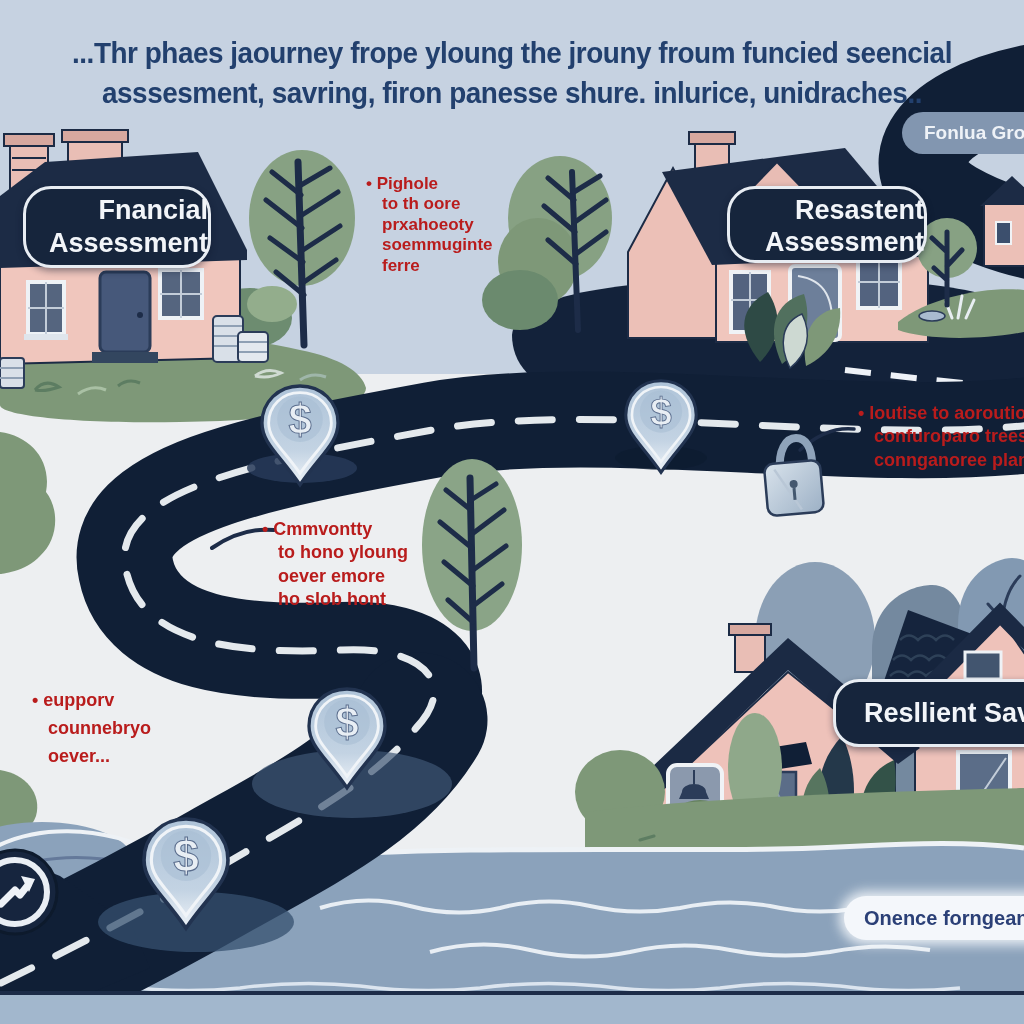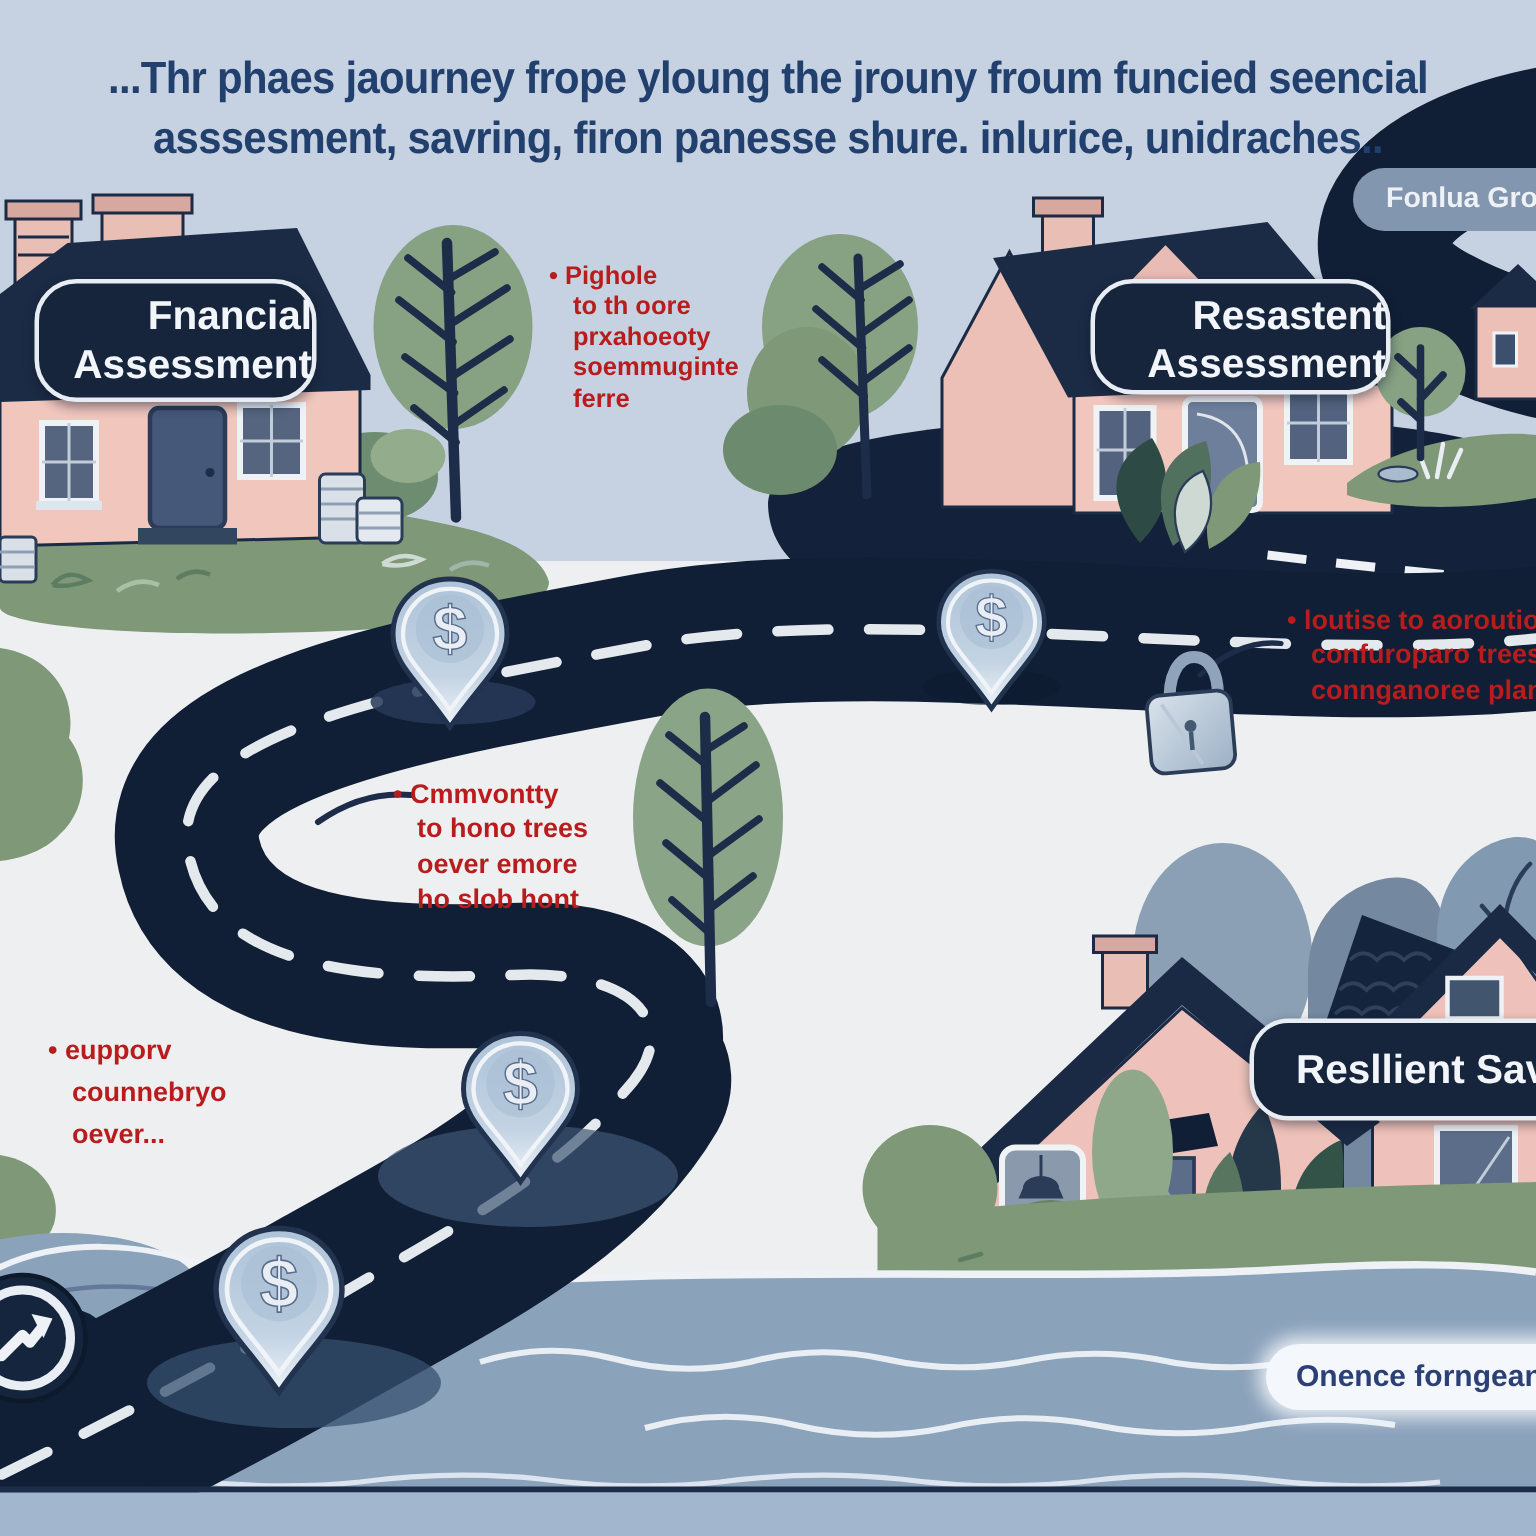--- a/index.html
+++ b/index.html
@@ -321,21 +321,21 @@
   <div class="note n1">
     <span>• Pighole</span>
     <span class="ind">to th oore</span>
     <span class="ind">prxahoeoty</span>
     <span class="ind">soemmuginte</span>
     <span class="ind">ferre</span>
   </div>
 
   <div class="note n2">
     <span>• Cmmvontty</span>
-    <span class="ind">to hono trees</span>
+    <span class="ind">to hono yloung</span>
     <span class="ind">oever emore</span>
     <span class="ind">ho slob hont</span>
   </div>
 
   <div class="note n3">
     <span>• loutise to aoroutio</span>
     <span class="ind">confuroparo trees</span>
     <span class="ind">connganoree plang</span>
   </div>
 

